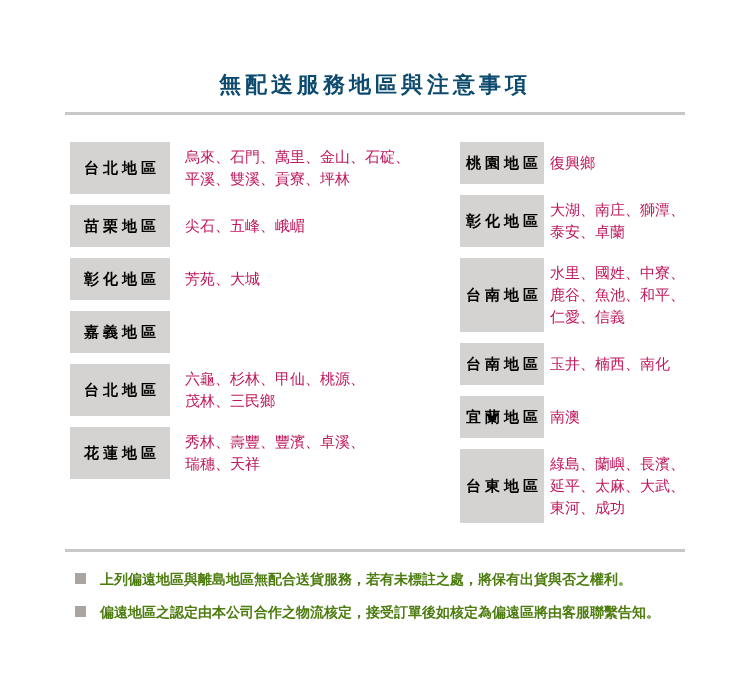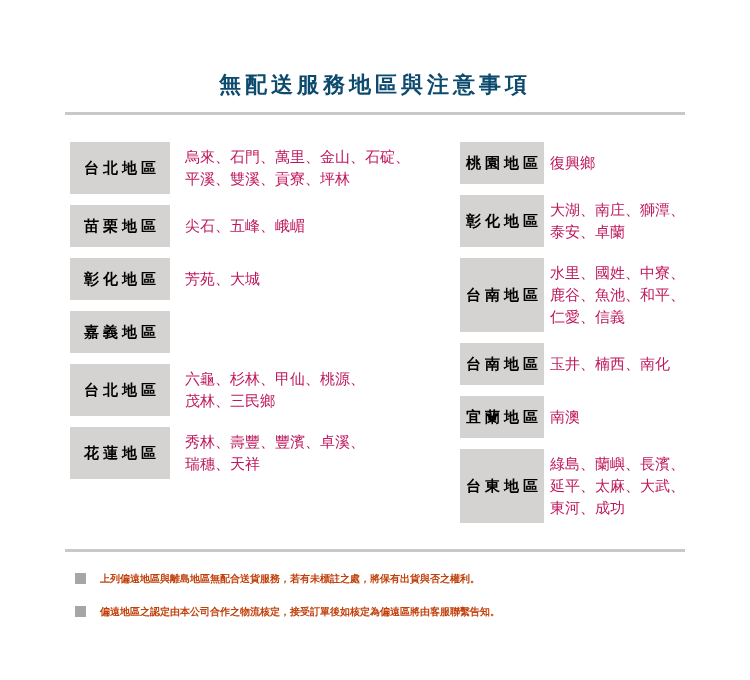--- a/index.html
+++ b/index.html
@@ -65,24 +65,24 @@
 
   .notes {
     list-style: none;
     margin-top: 17px;
     padding-left: 10px;
   }
   .note {
     display: flex;
     align-items: flex-start;
     margin-bottom: 13px;
-    font-size: 10px;
+    font-size: 14px;
     font-weight: bold;
     line-height: 20px;
-    color: #c2410c;
+    color: #4d7c0f;
   }
   .bullet {
     width: 11px;
     height: 11px;
     background: #a8a5a2;
     margin: 4px 14px 0 0;
     flex-shrink: 0;
   }
 </style>
 </head>

